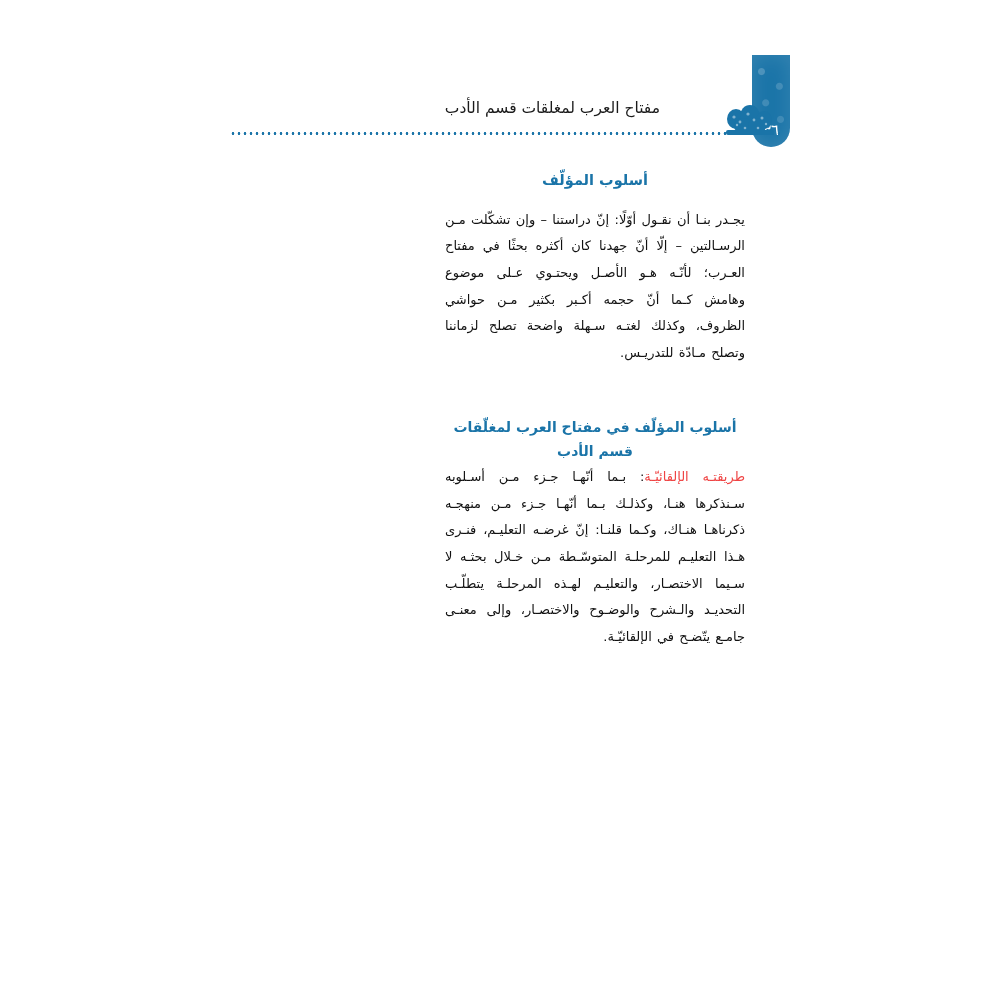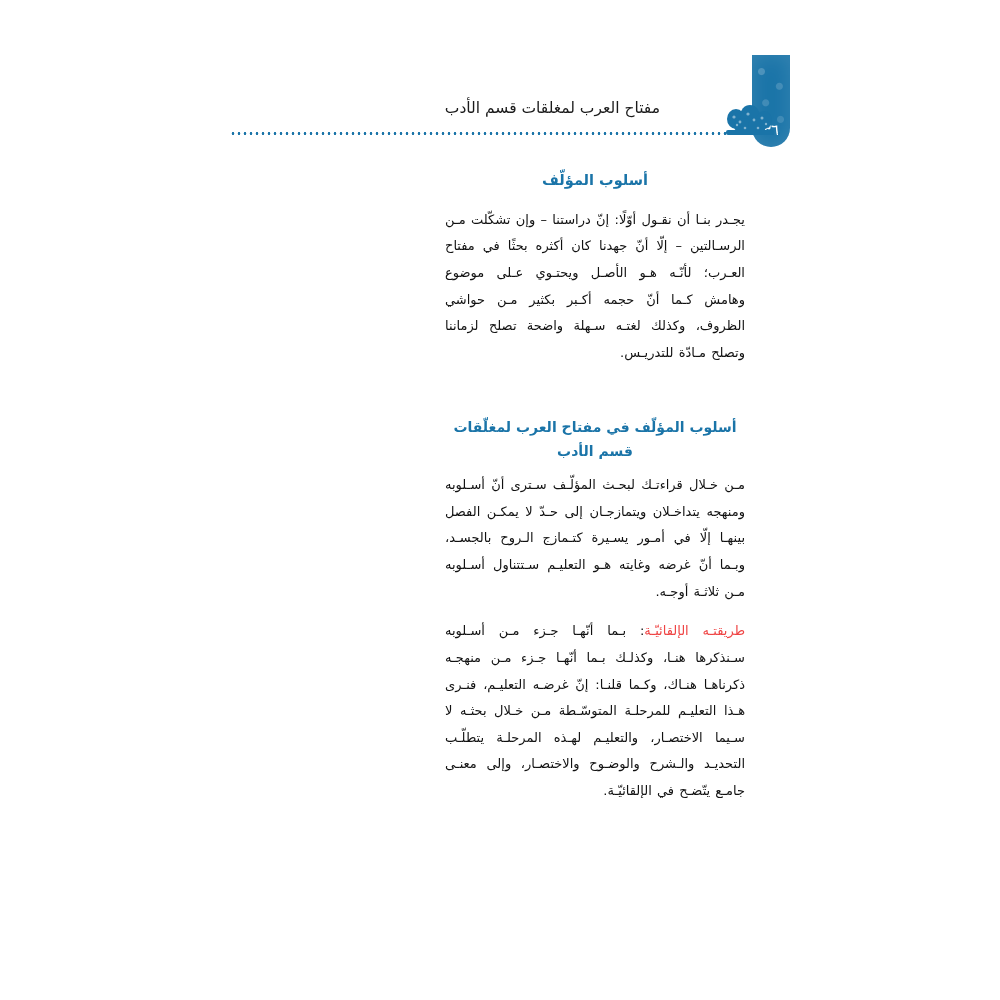--- a/index.html
+++ b/index.html
@@ -104,21 +104,21 @@
   .heading {
     color: #1a74a8;
     font-size: 14.5px;
     text-align: center;
     margin: 0 0 14px 0;
     line-height: 1.7;
     letter-spacing: -0.2px;
   }
   .heading.second {
     margin-top: 50px;
-    margin-bottom: 8px;
+    margin-bottom: 0;
     font-size: 14px;
   }
 
   .para {
     font-size: 13px;
     line-height: 2.05;
     text-align: justify;
     text-align-last: right;
     margin: 0 0 13px 0;
     letter-spacing: -0.1px;
@@ -176,19 +176,18 @@
 
   <div class="content">
 
     <h2 class="heading">أسلوب المؤلّف</h2>
 
     <p class="para">يجـدر بنـا أن نقـول أوّلًا: إنّ دراستنا – وإن تشكّلت مـن الرسـالتين – إلّا أنّ جهدنا كان أكثره بحثًا في مفتاح العـرب؛ لأنّـه هـو الأصـل ويحتـوي عـلى موضوع وهامش كـما أنّ حجمه أكـبر بكثير مـن حواشي الظروف، وكذلك لغتـه سـهلة واضحة تصلح لزماننا وتصلح مـادّة للتدريـس.</p>
 
 
     <h2 class="heading second">أسلوب المؤلّف في مفتاح العرب لمغلّقات قسم الأدب</h2>
 
-    <p class="para">مـن خـلال قراءتـك لبحـث المؤلّـف سـترى أنّ أسـلوبه ومنهجه يتداخـلان ويتمازجـان إلى حـدّ لا يمكـن الفصل بينهـا إلّا في أمـور يسـيرة كتـمازج الـروح بالجسـد، وبـما أنّ غرضه وغايته هـو التعليـم سـتتناول أسـلوبه مـن ثلاثـة أوجـه.</p>
 
 
     <p class="para tight-last"><span class="lead-term">طريقتـه الإلقائيّـة</span><span>: بـما أنّهـا جـزء مـن أسـلوبه سـنذكرها هنـا، وكذلـك بـما أنّهـا جـزء مـن منهجـه ذكرناهـا هنـاك، وكـما قلنـا: إنّ غرضـه التعليـم، فنـرى هـذا التعليـم للمرحلـة المتوسّـطة مـن خـلال بحثـه لا سـيما الاختصـار، والتعليـم لهـذه المرحلـة يتطلّـب التحديـد والـشرح والوضـوح والاختصـار، وإلى معنـى جامـع يتّضـح في الإلقائيّـة.</span></p>
 
   </div>
 </div>
 
 </body></html>

